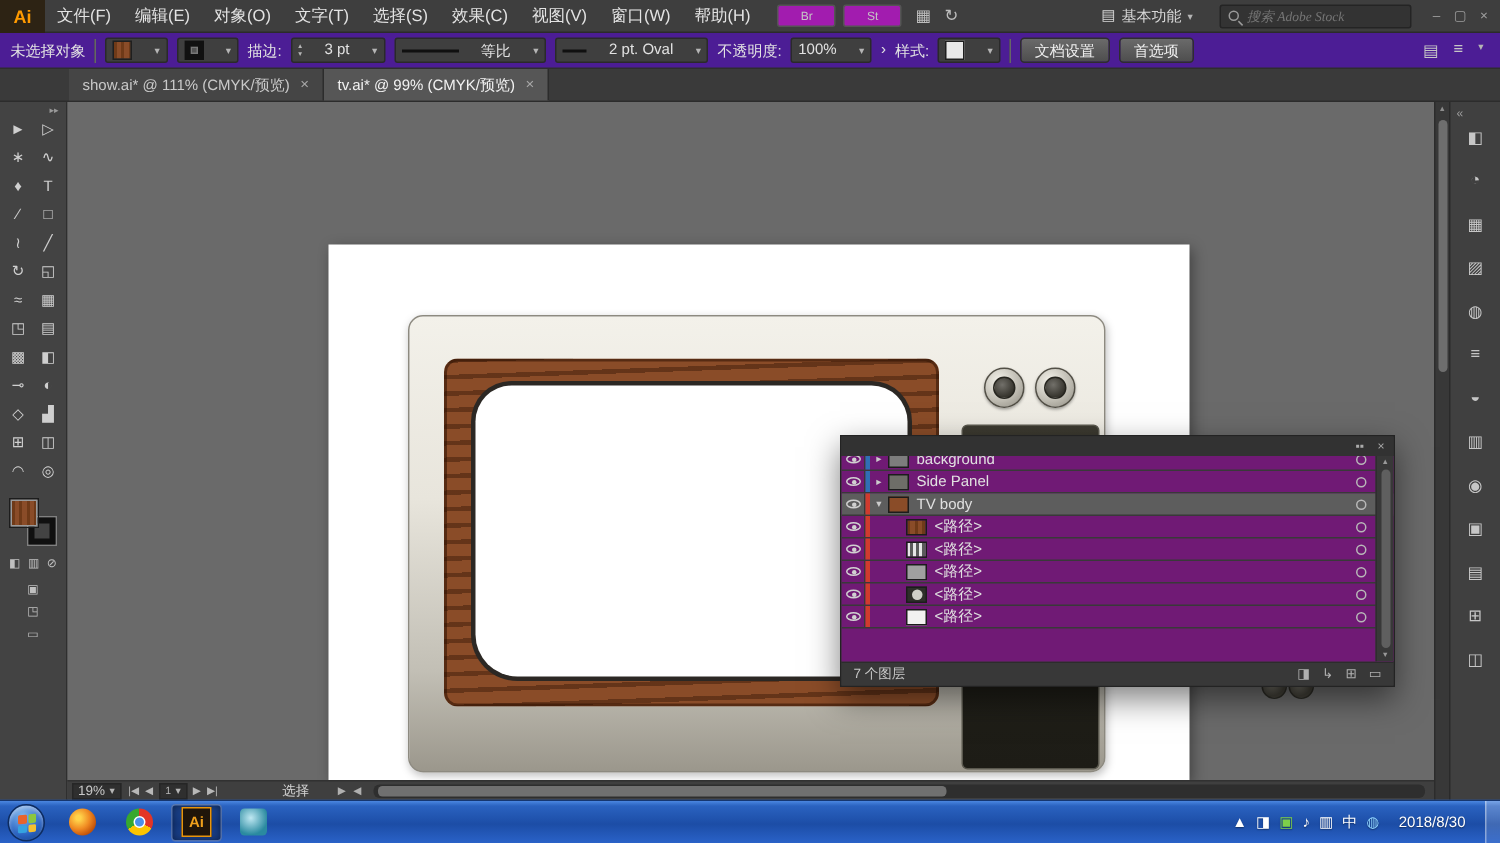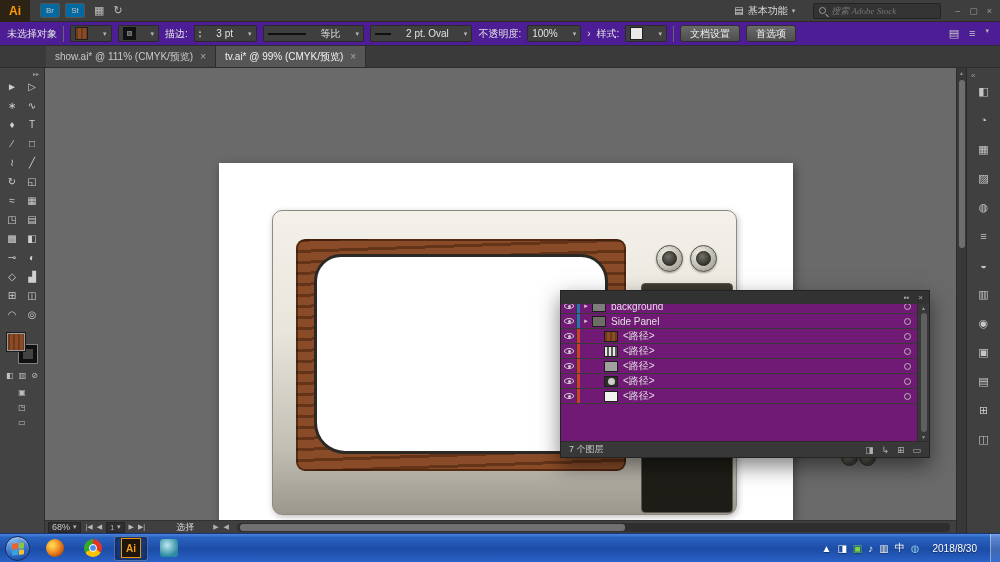--- a/index.html
+++ b/index.html
@@ -8,21 +8,21 @@
           font-family:"Liberation Sans","DejaVu Sans",sans-serif;font-size:11px;color:#ddd}
 
   
   .menubar{position:absolute;left:0;top:0;width:100%;height:22px;background:#3e3e3e;
            border-bottom:1px solid #2b2b2b;display:flex;align-items:center}
   .logo{width:30px;height:22px;background:#2d2314;color:#ff9a00;font-weight:bold;font-size:12px;
         display:flex;align-items:center;justify-content:center}
   #menu-items{display:flex;height:100%}
   .menu-item{padding:0 8px;display:flex;align-items:center;color:#e3e3e3;font-size:11px;cursor:default}
   #menu-badges{display:flex;gap:5px;margin-left:10px}
-  .badge{width:20px;height:15px;background:#0369a1;border:1px solid #555;color:#c5c5c5;font-size:8px;
+  .badge{width:39px;height:15px;background:#a21caf;border:1px solid #555;color:#c5c5c5;font-size:8px;
          display:flex;align-items:center;justify-content:center;border-radius:2px}
   .mb-icon{color:#bdbdbd;margin-left:9px;font-size:11px}
   .workspace-btn{margin-left:auto;display:flex;align-items:center;gap:4px;color:#d8d8d8;font-size:10px;
                  padding:0 8px;height:100%}
   .caret{font-size:7px;color:#b5b5b5}
   .searchbox{display:flex;align-items:center;gap:5px;width:128px;height:16px;background:#333;
              border:1px solid #242424;border-radius:2px;padding:0 5px;margin-left:10px}
   .mag{width:7px;height:7px;border:1px solid #9a9a9a;border-radius:50%;position:relative;flex:none}
   .mag::after{content:"";position:absolute;width:4px;height:1px;background:#9a9a9a;left:5px;top:7px;transform:rotate(45deg)}
   .search-input{background:transparent;border:none;outline:none;color:#9a9a9a;font-style:italic;
@@ -104,21 +104,21 @@
   .rs-collapse{align-self:flex-start;color:#9d9d9d;font-size:8px;padding:1px 0 3px 4px}
   #rs-icons{display:flex;flex-direction:column;gap:13px;align-items:center}
   .rs-icon{width:22px;height:16px;color:#c6c6c6;font-size:11px;display:flex;align-items:center;justify-content:center}
 
   
   .statusbar{position:absolute;left:45px;top:520px;width:911px;height:13px;background:#3f3f3f;
              border-top:1px solid #313131;display:flex;align-items:center;gap:5px;font-size:9px;color:#c9c9c9;padding:0 3px}
   .sb-box{height:11px;background:#2f2f2f;border:1px solid #262626;display:flex;align-items:center;
           gap:3px;padding:0 3px}
   .sb-nav{display:flex;gap:4px;align-items:center;font-size:7px;color:#b8b8b8}
-  .sb-status{margin-left:26px;color:#d5d5d5}
+  .sb-status{margin-left:38px;color:#d5d5d5}
   .sb-pair{display:flex;gap:5px;font-size:7px;color:#b0b0b0;margin-left:14px}
   .sb-track{flex:1;height:9px;background:#2e2e2e;border-radius:4px;position:relative;margin:0 3px}
   .sb-thumb{position:absolute;left:3px;top:1px;width:54%;height:7px;background:#707070;border-radius:3px}
 
   
   .layerspanel{position:absolute;left:560px;top:290px;width:370px;height:168px;background:#3d3d3d;
                border:1px solid #232323;box-shadow:0 8px 20px rgba(0,0,0,.5);display:flex;
                flex-direction:column;font-size:10px}
   .lp-header{height:13px;background:#323232;display:flex;justify-content:flex-end;align-items:center;
              gap:9px;padding:0 6px;color:#ababab;font-size:8px;flex:none}
@@ -187,20 +187,31 @@
   .show-desktop{width:10px;height:29px;flex:none;border-left:1px solid rgba(255,255,255,.4);
                 background:linear-gradient(180deg,rgba(255,255,255,.25),rgba(255,255,255,.08))}
 </style>
 </head>
 <body>
 
 <div class="screen">
 
   <div class="menubar">
     <div class="logo">Ai</div>
+    <div id="menu-items">
+        <div class="menu-item">文件(F)</div>
+        <div class="menu-item">编辑(E)</div>
+        <div class="menu-item">对象(O)</div>
+        <div class="menu-item">文字(T)</div>
+        <div class="menu-item">选择(S)</div>
+        <div class="menu-item">效果(C)</div>
+        <div class="menu-item">视图(V)</div>
+        <div class="menu-item">窗口(W)</div>
+        <div class="menu-item">帮助(H)</div>
+      </div>
     <div id="menu-badges">
         <div class="badge">Br</div>
         <div class="badge">St</div>
       </div>
     <span class="mb-icon">▦</span>
     <span class="mb-icon">↻</span>
     <div class="workspace-btn">
       <span>▤</span>
       <span>基本功能</span>
       <span class="caret">▾</span>
@@ -357,21 +368,21 @@
         <div class="rs-icon">◉</div>
         <div class="rs-icon">▣</div>
         <div class="rs-icon">▤</div>
         <div class="rs-icon">⊞</div>
         <div class="rs-icon">◫</div>
       </div>
   </div>
 
   <div class="statusbar">
     <div class="sb-box">
-      <span>68%</span>
+      <span>19%</span>
       <span class="caret">▾</span>
     </div>
     <div class="sb-nav">
       <span>|◀</span>
       <span>◀</span>
       <span class="sb-box">
         <span>1</span>
         <span class="caret">▾</span>
       </span>
       <span>▶</span>
@@ -405,20 +416,30 @@
             <span class="ring"></span>
           </div>
           <div class="lrow">
             <div class="eyecell">
               <span class="eye"></span>
             </div>
             <div class="cbar blue"></div>
             <div class="expcell">▸</div>
             <div class="thumb panelthumb"></div>
             <span class="llabel">Side Panel</span>
+            <span class="ring"></span>
+          </div>
+          <div class="lrow selected">
+            <div class="eyecell">
+              <span class="eye"></span>
+            </div>
+            <div class="cbar red"></div>
+            <div class="expcell">▾</div>
+            <div class="thumb brownthumb"></div>
+            <span class="llabel">TV body</span>
             <span class="ring"></span>
           </div>
           <div class="lrow">
             <div class="eyecell">
               <span class="eye"></span>
             </div>
             <div class="cbar red"></div>
             <div class="expcell"></div>
             <div class="indent"></div>
             <div class="thumb woodthumb"></div>

